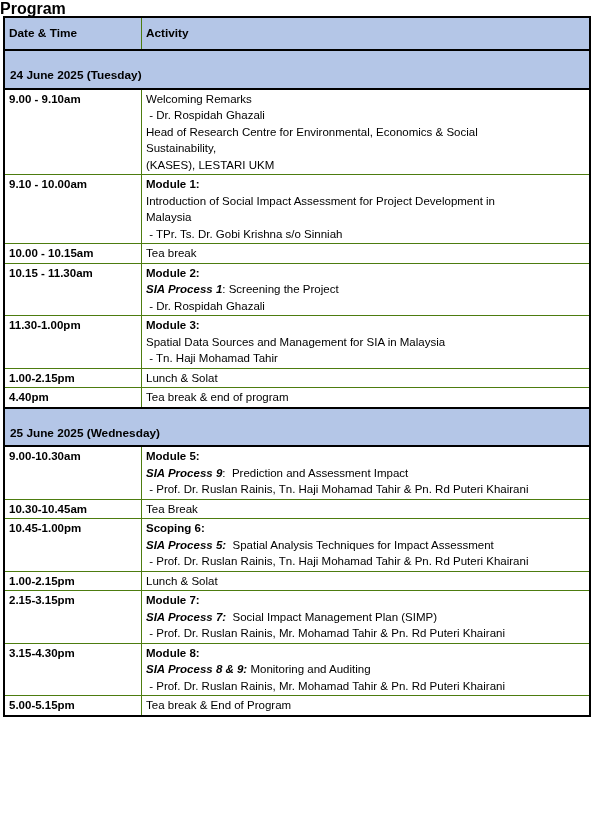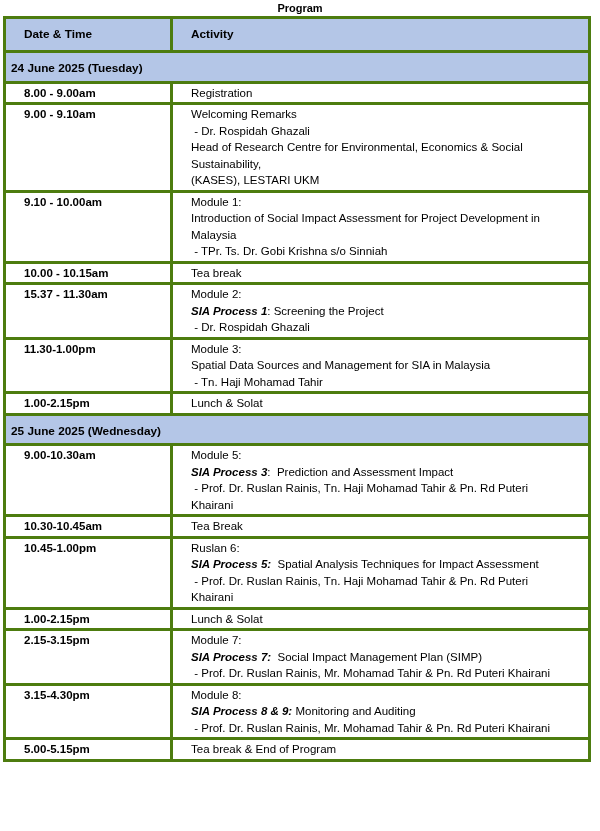--- a/index.html
+++ b/index.html
@@ -1,69 +1,63 @@
 <!DOCTYPE html>
 <html style="--accent: #b4c6e7;"><head>
 <meta charset="utf-8">
 <style>
   html,body { margin:0; padding:0; }
   body {
     width:600px; height:831px; background:#ffffff; color:#000;
     font-family:"Liberation Sans", sans-serif; overflow:hidden;
   }
   .doc-title {
-    text-align:center; font-weight:bold; font-size:11px;
+    font-weight:bold; font-size:16px;
     line-height:15px; padding-top:1px;
   }
   table.program-table {
     border-collapse:collapse; table-layout:fixed;
     margin-left:3px; width:588px;
     border:2px solid #000;
   }
   th, td {
-    border:3px solid #4d7c0f; vertical-align:top;
+    border:1px solid #4d7c0f; vertical-align:top;
     font-size:11.5px; line-height:16.5px;
-    padding:1px 18px; overflow:hidden;
+    padding:1px 4px; overflow:hidden;
   }
   th.col-time { width:128px; }
   th {
     background:var(--accent); text-align:left; font-weight:bold;
     height:29px; vertical-align:middle; font-size:11.8px;
   }
   td.section-cell {
     background:var(--accent); font-weight:bold; font-size:11.8px;
     border-top:2px solid #000; border-bottom:2px solid #000;
-    padding:7px 5px 4px 5px;
+    padding:16px 5px 4px 5px;
   }
   td.time-cell { font-weight:bold; }
   .line { white-space:pre-wrap; }
-  .seg-b { font-weight:normal; }
+  .seg-b { font-weight:bold; }
   .seg-i { font-style:italic;font-weight:bold; }
 </style>
 </head>
 <body>
 
 <div class="page">
   <div class="doc-title">Program</div>
   <table class="program-table">
     <thead>
       <tr>
         <th class="col-time">Date &amp; Time</th>
         <th class="col-activity">Activity</th>
       </tr>
     </thead>
     <tbody id="program-body">
         <tr>
           <td colspan="2" class="section-cell">24 June 2025 (Tuesday)</td>
-        </tr>
-        <tr>
-          <td class="time-cell">8.00 - 9.00am</td>
-          <td class="activity-cell">
-            <div class="line"><span>Registration</span></div>
-          </td>
         </tr>
         <tr>
           <td class="time-cell">9.00 - 9.10am</td>
           <td class="activity-cell">
             <div class="line"><span>Welcoming Remarks</span></div>
             <div class="line"><span> - Dr. Rospidah Ghazali</span></div>
             <div class="line"><span>Head of Research Centre for Environmental, Economics &amp; Social</span></div>
             <div class="line"><span>Sustainability,</span></div>
             <div class="line"><span>(KASES), LESTARI UKM</span></div>
           </td>
@@ -77,21 +71,21 @@
             <div class="line"><span> - TPr. Ts. Dr. Gobi Krishna s/o Sinniah</span></div>
           </td>
         </tr>
         <tr>
           <td class="time-cell">10.00 - 10.15am</td>
           <td class="activity-cell">
             <div class="line"><span>Tea break</span></div>
           </td>
         </tr>
         <tr>
-          <td class="time-cell">15.37 - 11.30am</td>
+          <td class="time-cell">10.15 - 11.30am</td>
           <td class="activity-cell">
             <div class="line"><span class="seg-b">Module 2:</span></div>
             <div class="line"><span class="seg-i">SIA Process 1</span><span>: Screening the Project</span></div>
             <div class="line"><span> - Dr. Rospidah Ghazali</span></div>
           </td>
         </tr>
         <tr>
           <td class="time-cell">11.30-1.00pm</td>
           <td class="activity-cell">
             <div class="line"><span class="seg-b">Module 3:</span></div>
@@ -99,40 +93,46 @@
             <div class="line"><span> - Tn. Haji Mohamad Tahir</span></div>
           </td>
         </tr>
         <tr>
           <td class="time-cell">1.00-2.15pm</td>
           <td class="activity-cell">
             <div class="line"><span>Lunch &amp; Solat</span></div>
           </td>
         </tr>
         <tr>
+          <td class="time-cell">4.40pm</td>
+          <td class="activity-cell">
+            <div class="line"><span>Tea break &amp; end of program</span></div>
+          </td>
+        </tr>
+        <tr>
           <td colspan="2" class="section-cell">25 June 2025 (Wednesday)</td>
         </tr>
         <tr>
           <td class="time-cell">9.00-10.30am</td>
           <td class="activity-cell">
             <div class="line"><span class="seg-b">Module 5:</span></div>
-            <div class="line"><span class="seg-i">SIA Process 3</span><span>:  Prediction and Assessment Impact</span></div>
+            <div class="line"><span class="seg-i">SIA Process 9</span><span>:  Prediction and Assessment Impact</span></div>
             <div class="line"><span> - Prof. Dr. Ruslan Rainis, Tn. Haji Mohamad Tahir &amp; Pn. Rd Puteri Khairani</span></div>
           </td>
         </tr>
         <tr>
           <td class="time-cell">10.30-10.45am</td>
           <td class="activity-cell">
             <div class="line"><span>Tea Break</span></div>
           </td>
         </tr>
         <tr>
           <td class="time-cell">10.45-1.00pm</td>
           <td class="activity-cell">
-            <div class="line"><span class="seg-b">Ruslan 6:</span></div>
+            <div class="line"><span class="seg-b">Scoping 6:</span></div>
             <div class="line"><span class="seg-i">SIA Process 5:</span><span>  Spatial Analysis Techniques for Impact Assessment</span></div>
             <div class="line"><span> - Prof. Dr. Ruslan Rainis, Tn. Haji Mohamad Tahir &amp; Pn. Rd Puteri Khairani</span></div>
           </td>
         </tr>
         <tr>
           <td class="time-cell">1.00-2.15pm</td>
           <td class="activity-cell">
             <div class="line"><span>Lunch &amp; Solat</span></div>
           </td>
         </tr>

